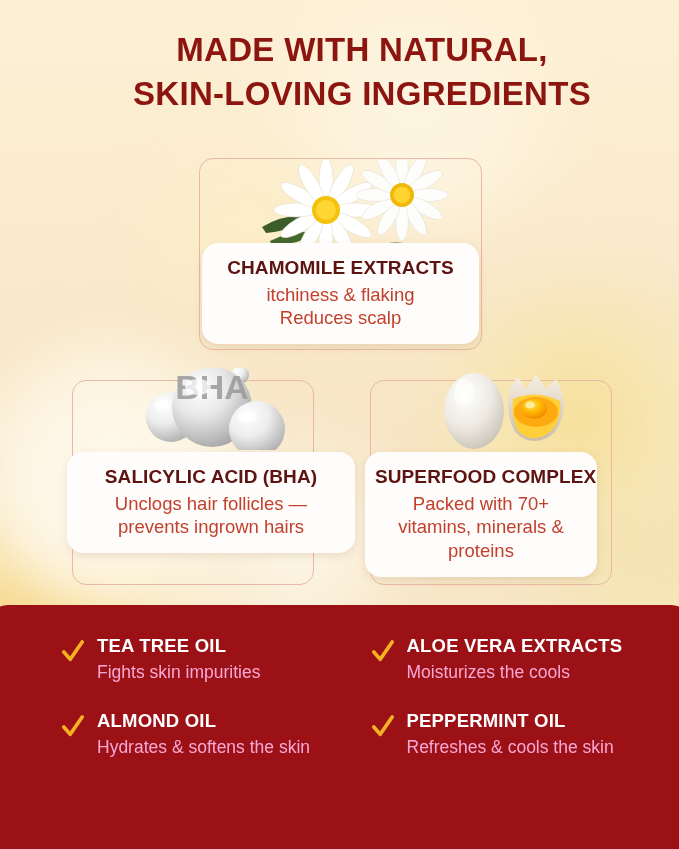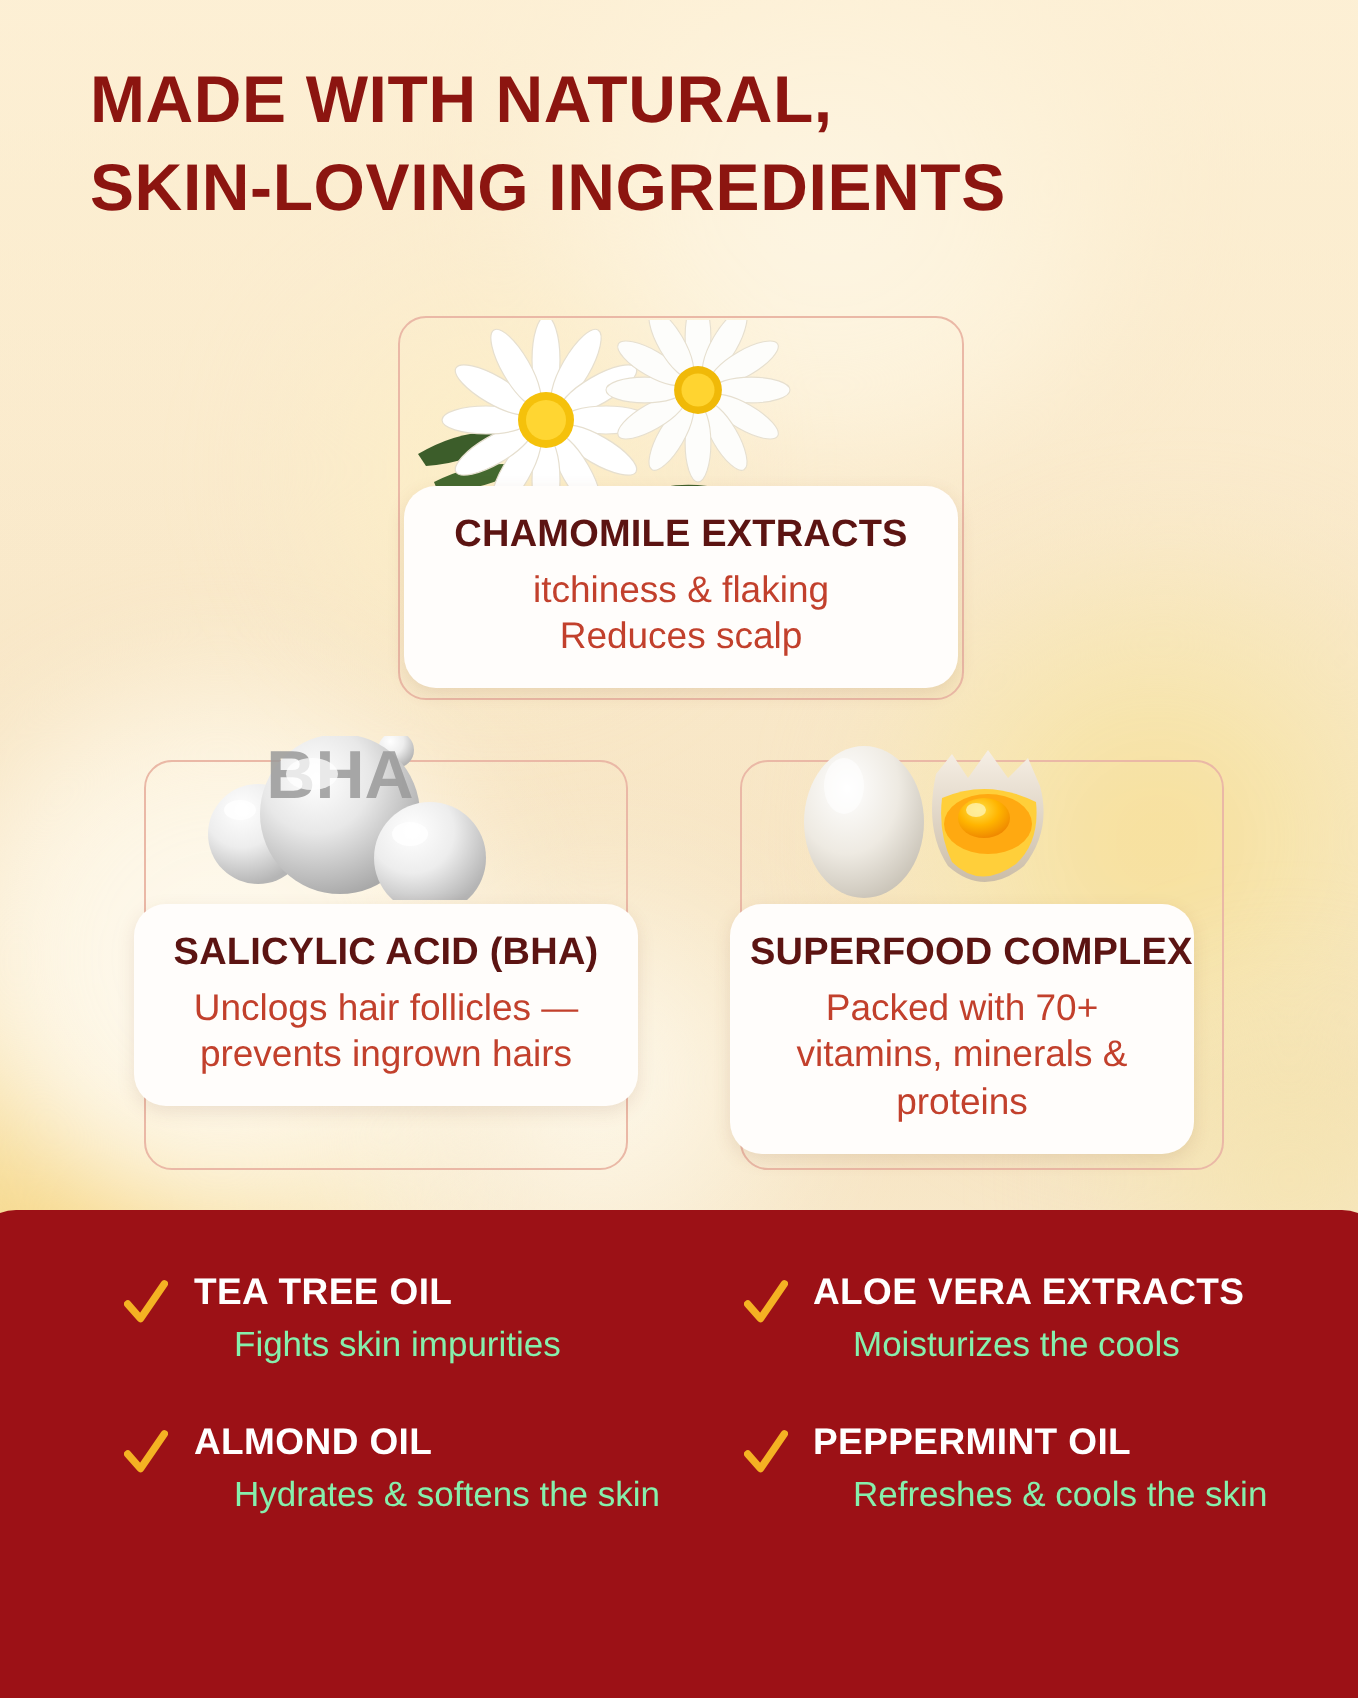--- a/index.html
+++ b/index.html
@@ -26,40 +26,40 @@
   .b5 { left:120px; top:120px; width:260px; height:230px; background:radial-gradient(circle at 50% 50%,#fdf0c4 0%,rgba(253,240,196,0) 72%); filter:blur(28px); }
   .b6 { left:520px; top:480px; width:250px; height:220px; background:radial-gradient(circle at 50% 50%,#f3e2a8 0%,rgba(243,226,168,0) 72%); filter:blur(26px); }
   .b7 { left:160px; top:420px; width:280px; height:240px; background:radial-gradient(circle at 50% 50%,#fffdf5 0%,rgba(255,253,245,0) 70%); filter:blur(26px); }
   #bg .wash {
     background:linear-gradient(180deg,rgba(253,240,214,.92) 0%,rgba(252,238,208,.55) 16%,rgba(250,232,196,.16) 38%,rgba(250,234,200,.10) 62%,rgba(252,240,214,.45) 84%,rgba(253,243,222,.75) 100%);
   }
 
   
   .heading {
     position:absolute; left:0; right:0; top:28px; z-index:3;
-    text-align:left;
+    text-align:center;
     color:#8c1510;
     font-weight:bold;
     font-size:33px;
     line-height:1.32;
     letter-spacing:.3px;
     margin-left:45px;
   }
   .heading span { display:block; }
 
   
   .card { position:absolute; z-index:3; }
   .card .frame {
     position:absolute; inset:0;
     border:1.5px solid #eab8a6;
     border-radius:14px;
   }
   .card .art {
     position:absolute; left:0; right:0; top:0;
-    display:flex; align-items:center; justify-content:flex-start;
+    display:flex; align-items:center; justify-content:flex-end;
     overflow:hidden;
   }
   .card .panel {
     position:absolute;
     background:#fffdfb;
     border-radius:16px;
     box-shadow:0 3px 9px rgba(120,70,40,.13);
     text-align:center;
     padding:13px 10px 14px;
   }
@@ -77,21 +77,21 @@
     line-height:1.28;
     margin-top:3px;
   }
 
   #card-chamomile { left:199px; top:158px; width:283px; height:192px; }
   #card-chamomile .art { height:100px; top:2px; }
   #card-chamomile .panel { left:3px; width:277px; top:85px; }
 
   #card-salicylic { left:72px; top:380px; width:242px; height:205px; }
   #card-salicylic .art { height:82px; top:-12px; }
-  #card-salicylic .panel { left:-5px; width:252px; top:72px; }
+  #card-salicylic .panel { left:-5px; width:288px; top:72px; }
 
   #card-superfood { left:370px; top:380px; width:242px; height:205px; }
   #card-superfood .art { height:82px; top:-12px; }
   #card-superfood .panel { left:-5px; width:232px; top:72px; }
 
   
   #benefits {
     position:absolute; z-index:4;
     left:-14px; right:-14px; top:605px; bottom:-10px;
     background:#9c1116;
@@ -112,26 +112,25 @@
   }
   .benefit .txt { }
   .benefit .name {
     color:#ffffff;
     font-weight:bold;
     font-size:18.5px;
     letter-spacing:.2px;
     line-height:1.2;
   }
   .benefit .sub {
-    color:#86efac;
+    color:#f9a8d4;
     font-size:17.5px;
     line-height:1.28;
     margin-top:4px;
     max-width:215px;
-    margin-left:20px;
   }
 </style>
 </head>
 <body>
 
 <div id="bg">
   <div class="layer base"></div>
   <div class="blob b1"></div>
   <div class="blob b2"></div>
   <div class="blob b3"></div>

